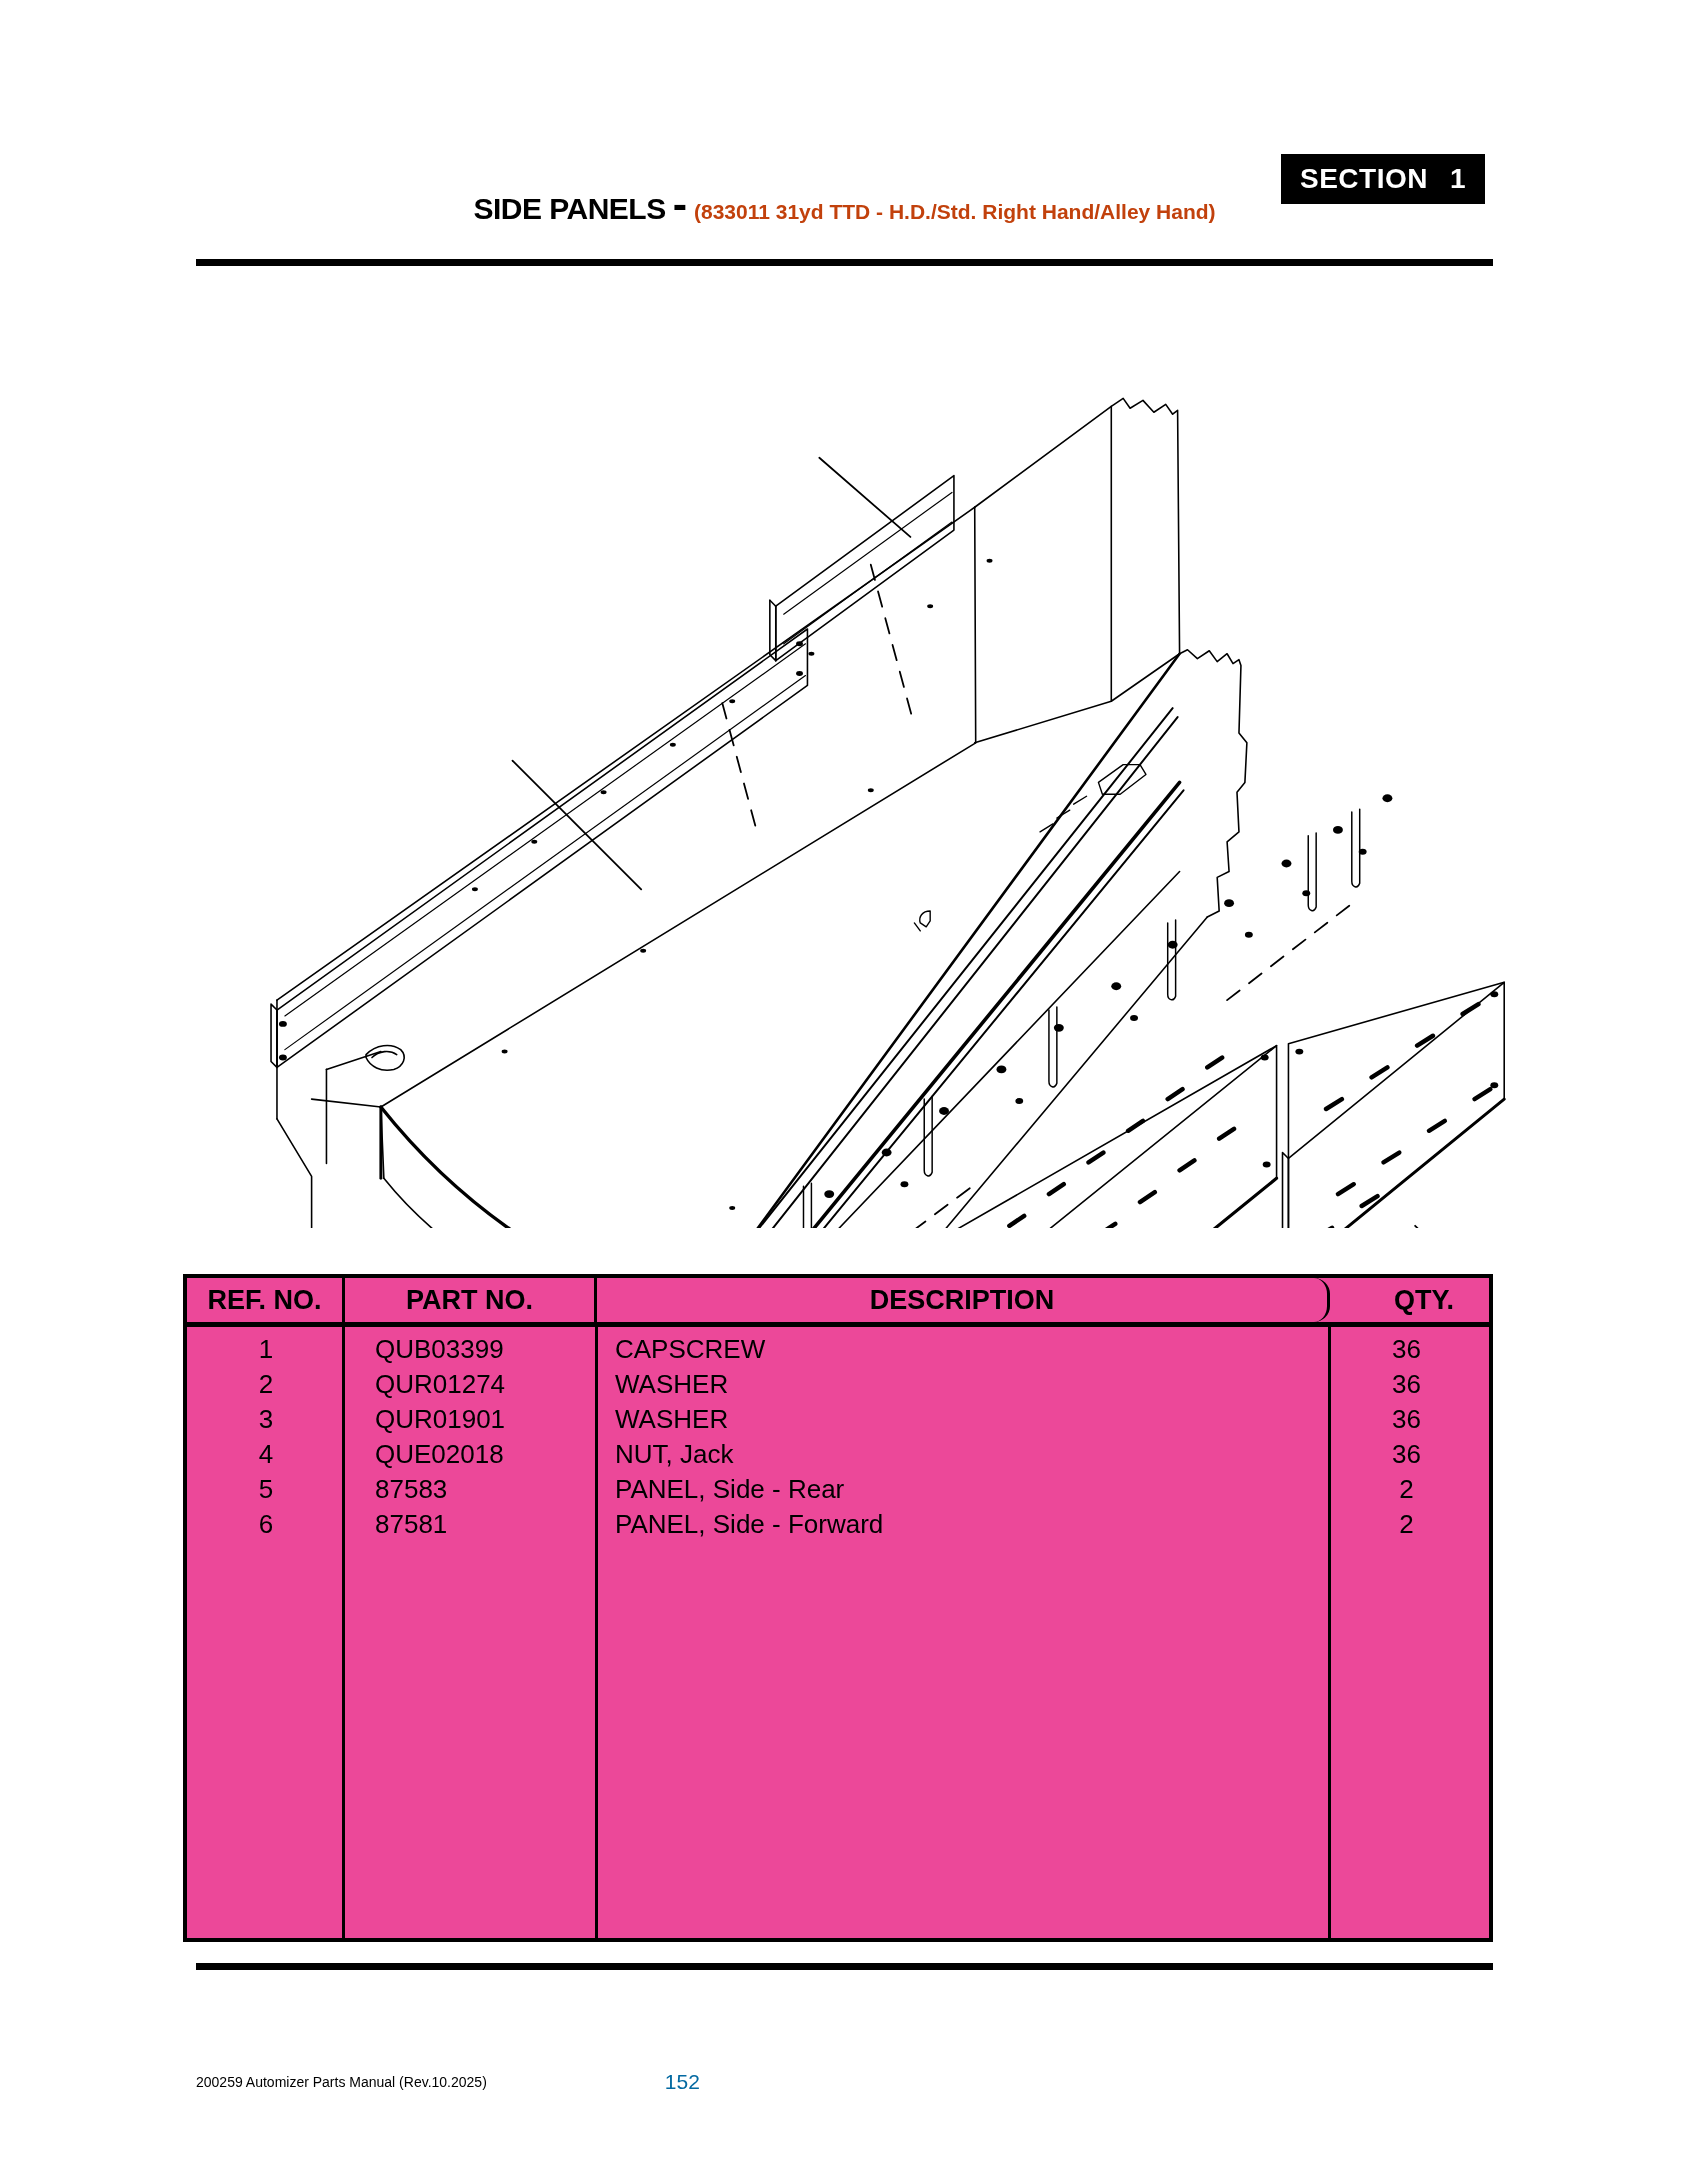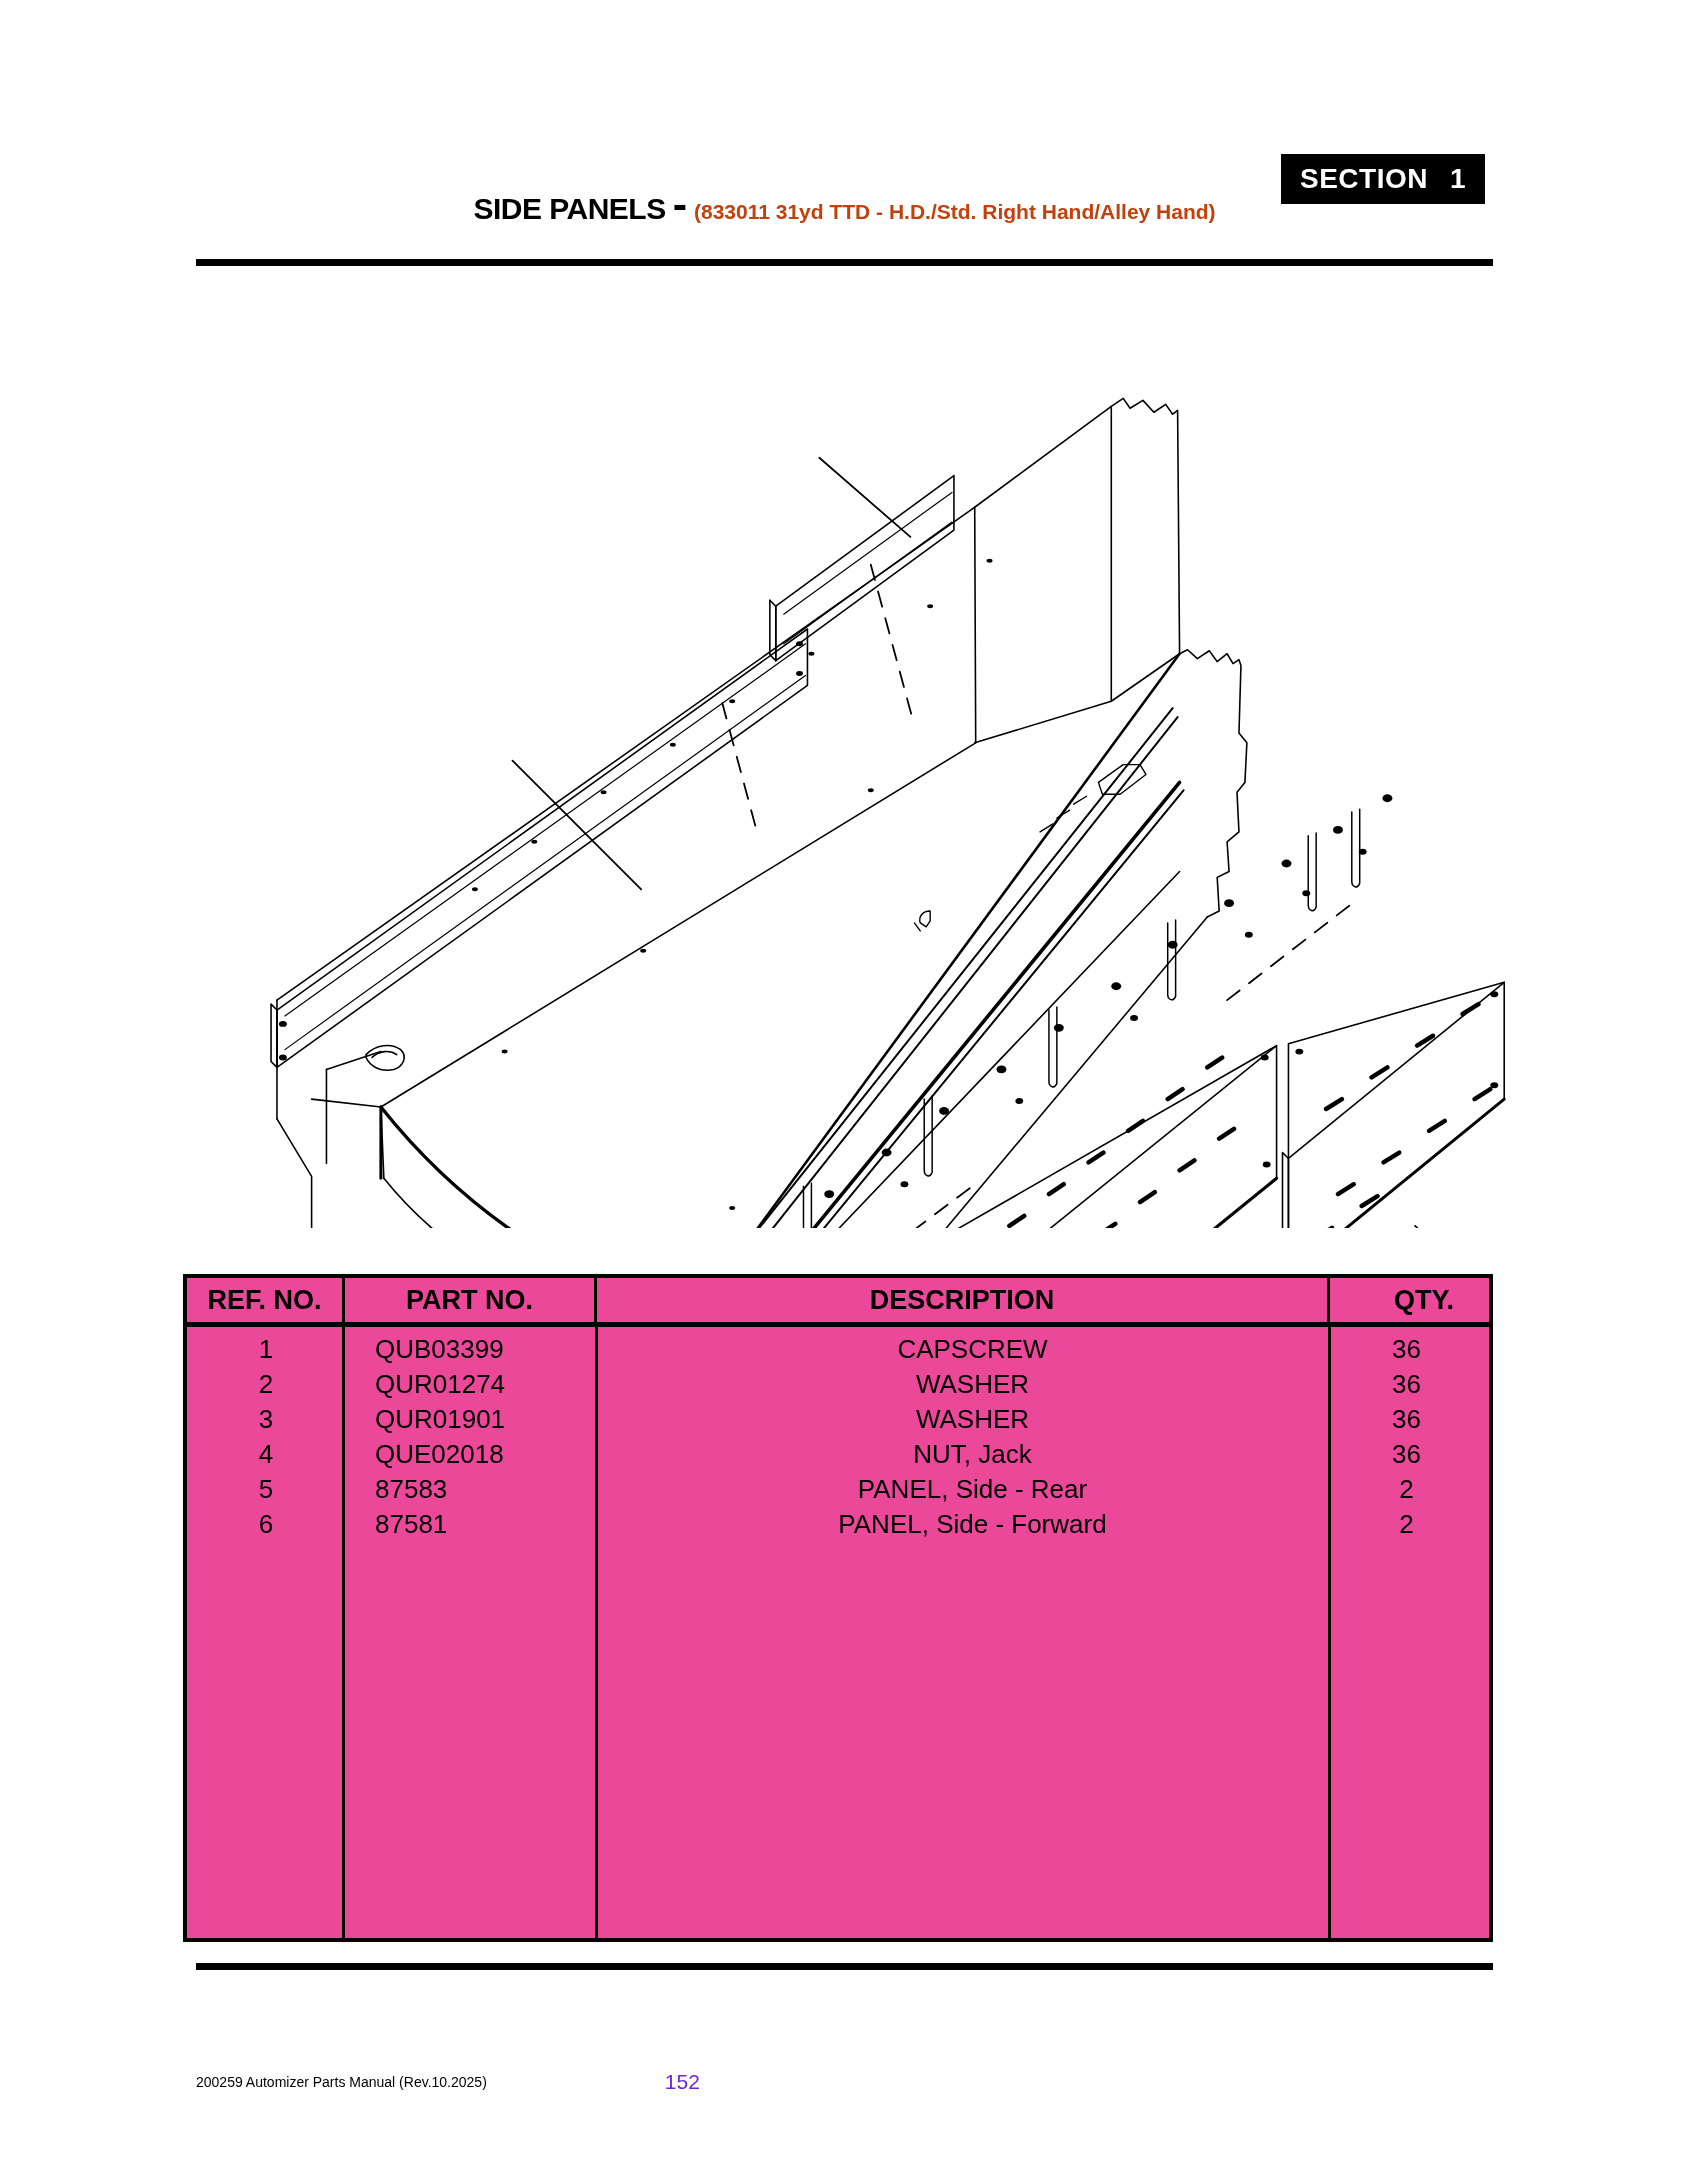--- a/index.html
+++ b/index.html
@@ -149,40 +149,40 @@
     align-items: center;
   }
   .pt-row .cell {
     font-size: 26px;
     color: #000;
     box-sizing: border-box;
     white-space: nowrap;
   }
   .c-ref   { width: 158px; text-align: center; }
   .c-part  { width: 252px; padding-left: 30px; text-align: left; }
-  .c-desc  { width: 733px; padding-left: 18px; text-align: center; }
+  .c-desc  { width: 733px; padding-left: 18px; text-align: left; border-radius: 16px; }
   .c-qty   { width: 153px; text-align: center; }
 
   
   .footer {
     position: absolute;
     left: 196px;
     top: 2067px;
     width: 1297px;
     height: 30px;
     display: flex;
     align-items: center;
   }
   .footer-text {
     font-size: 14px;
     color: #000;
   }
   .footer-page {
     font-size: 21px;
-    color: #6d28d9;
+    color: #0369a1;
     margin-left: 178px;
   }
 </style>
 </head>
 <body>
 
 <div class="page">
 
   <div class="section-badge">
     <span class="sb-label">SECTION</span>

